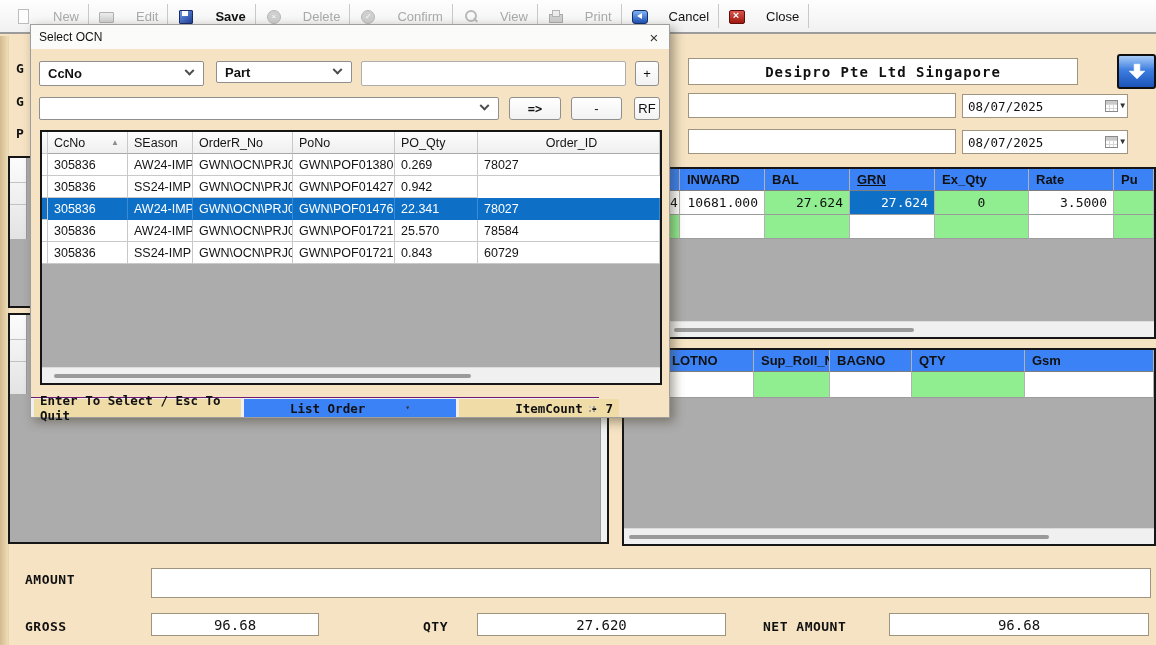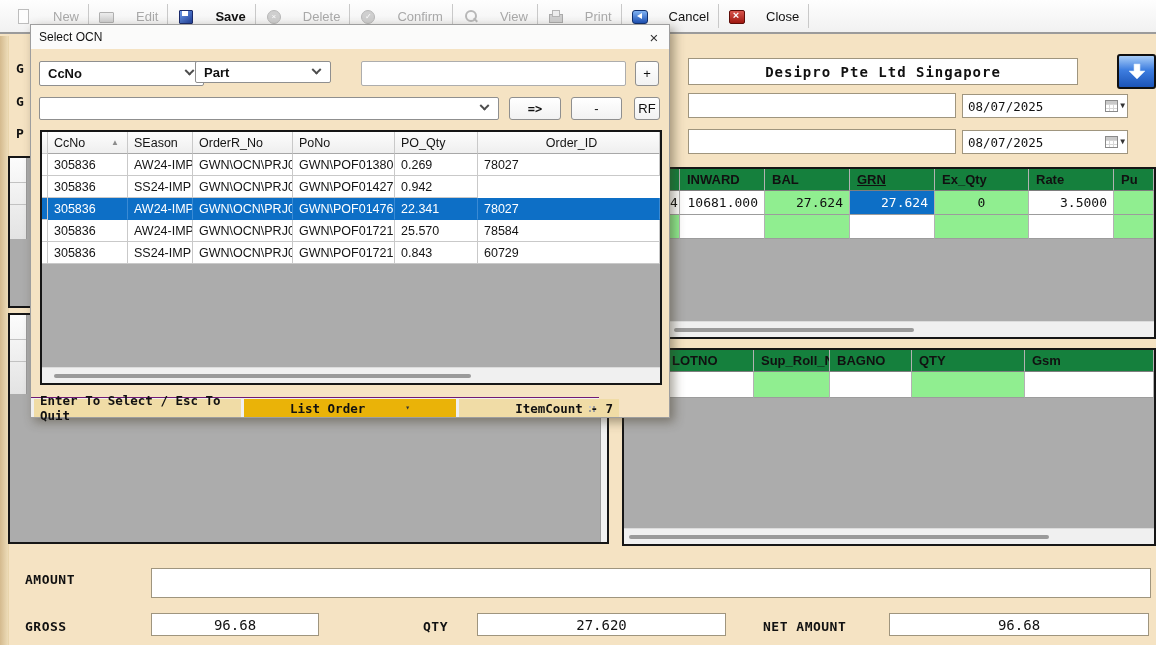--- a/index.html
+++ b/index.html
@@ -66,21 +66,21 @@
     linear-gradient(#c9c9c9 0 3px,transparent 3px),
     repeating-linear-gradient(90deg,transparent 0 3px,#d7d7d7 3px 4px),
     repeating-linear-gradient(transparent 0 3px,#d7d7d7 3px 4px),#fff}
   .darr{font-size:8px;color:#333;line-height:1}
 
   
   .bgrid{position:absolute;border:2px solid #161616;background:var(--grayfill);display:flex;flex-direction:column}
   .grow{display:flex;flex:0 0 auto}
   .gcell{border-right:1px solid #b2b2b2;border-bottom:1px solid #9c9c9c;
     font:13px var(--mono);color:#111;display:flex;align-items:center;overflow:hidden;white-space:nowrap}
-  .ghead .gcell{background:#15803d;font:bold 13px var(--sans);border-bottom:1px solid #7e7e7e}
+  .ghead .gcell{background:#3b82f6;font:bold 13px var(--sans);border-bottom:1px solid #7e7e7e}
   .gcell.w{background:#fff}.gcell.g{background:var(--green)}
   .gcell.b{background:var(--blue);color:#fff}
   .gcell.num{justify-content:flex-end;padding-right:6px}
   .gcell.ctr{justify-content:center}
   .gspacer{flex:1 1 auto;background:var(--grayfill)}
   .hscroll{flex:0 0 16px;background:#f0f0f0;border-top:1px solid #dcdcdc;position:relative}
   .hthumb{position:absolute;top:6px;height:4px;background:#9a9a9a;border-radius:2px}
 
   
   .moneyval{display:flex;align-items:center;justify-content:center;font:14px var(--mono)}
@@ -290,21 +290,21 @@
   <div class="dialog">
     <div class="dlg-title">
       <span>Select OCN</span>
       <span class="dlg-close">×</span>
     </div>
 
     <div class="combo bold" style="left:8px;top:36px;width:165px;height:25px">
       <span>CcNo</span>
       <span class="chev"></span>
     </div>
-    <div class="combo bold" style="left:164px;top:36px;width:136px;height:22px">
+    <div class="combo bold" style="left:185px;top:36px;width:136px;height:22px">
       <span>Part</span>
       <span class="chev"></span>
     </div>
     <input class="dinput" style="left: 330px; top: 36px; width: 265px; height: 25px;" value="">
     <div class="dbtn" style="left:604px;top:36px;width:24px;height:25px">+</div>
 
     <div class="combo" style="left:8px;top:72px;width:460px;height:23px">
       <span></span>
       <span class="chev"></span>
     </div>
@@ -380,21 +380,21 @@
           <div class="dt-cell" style="flex: 1 1 auto;">60729</div>
         </div>
         <div class="gspacer"></div>
         <div class="hscroll">
           <div class="hthumb" style="left: 12px; width: 417px;"></div>
         </div>
       </div>
 
     <div class="dstatus">
       <div class="dseg tan" style="left:3px;width:207px;padding-left:6px">Enter To Select / Esc To Quit</div>
-      <div class="dseg" style="left:213px;width:212px;justify-content:center;background:#eab308;gap:40px">
+      <div class="dseg" style="left:213px;width:212px;justify-content:center;background:#3b82f6;gap:40px">
         <span>List Order</span>
         <span class="darr">▾</span>
       </div>
       <div class="dseg tan" style="left:428px;width:160px;justify-content:flex-end;padding-right:6px">ItemCount - 7</div>
       <div class="grip"></div>
     </div>
   </div>
 
 </div>
 

